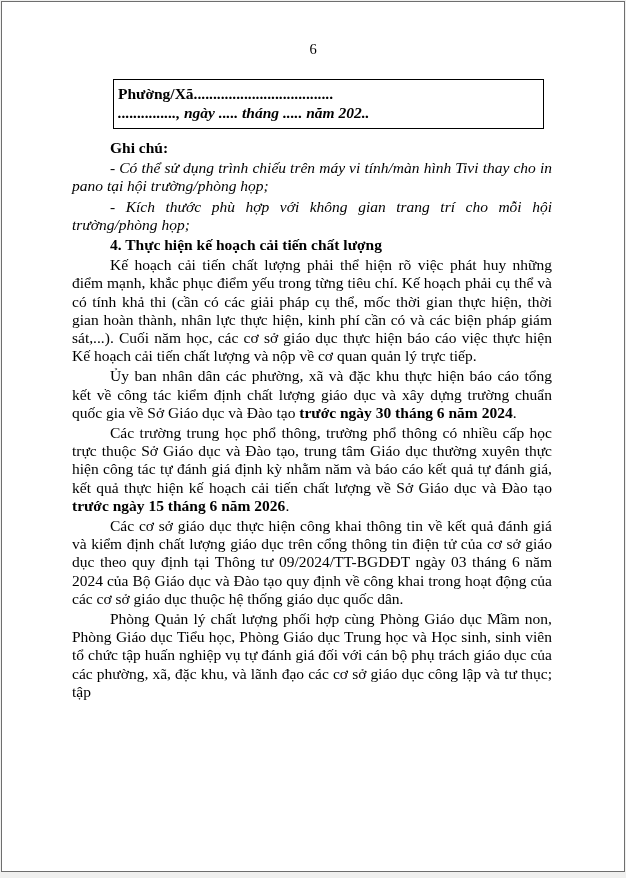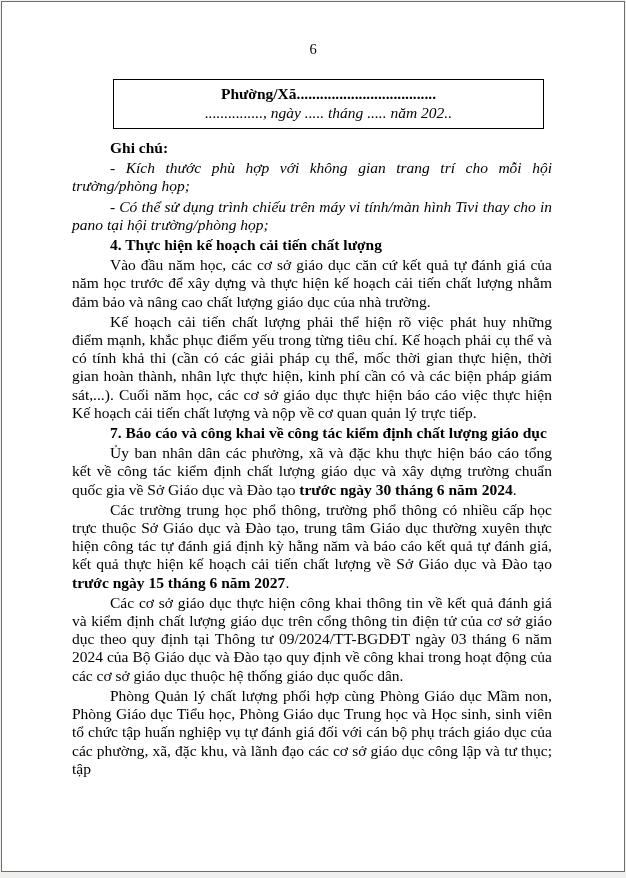--- a/index.html
+++ b/index.html
@@ -26,31 +26,31 @@
     line-height: 16px;
   }
   .content {
     padding: 0 72px 0 70px;
   }
   .header-box {
     width: 431px;
     margin: 22px 8px 10px auto;
     border: 1px solid #000;
     padding: 4px 4px 6px 4px;
-    text-align: center;
   }
   .box-line1 {
     font-weight: bold;
     font-size: 15.5px;
     line-height: 19px;
   }
   .box-line2 {
     font-style: italic;
     font-size: 15.5px;
     line-height: 19px;
+    font-weight: bold;
   }
   .p {
     font-size: 15.5px;
     line-height: 18.2px;
     text-align: justify;
     text-indent: 38px;
     margin-bottom: 2px;
   }
   .italic { font-style: italic; }
   .heading { font-weight: bold; }
@@ -64,36 +64,34 @@
 
   <div class="content">
 
     <div class="header-box">
       <div class="box-line1">Phường/Xã....................................</div>
       <div class="box-line2">..............., ngày ..... tháng ..... năm 202..</div>
     </div>
 
     <p class="p heading">Ghi chú:</p>
 
+    <p class="p italic">- Có thể sử dụng trình chiếu trên máy vi tính/màn hình Tivi thay cho in pano tại hội trường/phòng họp;</p>
+
     <p class="p italic">- Kích thước phù hợp với không gian trang trí cho mỗi hội trường/phòng họp;</p>
-
-    <p class="p italic">- Có thể sử dụng trình chiếu trên máy vi tính/màn hình Tivi thay cho in pano tại hội trường/phòng họp;</p>
 
 
     <p class="p heading">4. Thực hiện kế hoạch cải tiến chất lượng</p>
 
-    <p class="p">Vào đầu năm học, các cơ sở giáo dục căn cứ kết quả tự đánh giá của năm học trước để xây dựng và thực hiện kế hoạch cải tiến chất lượng nhằm đảm bảo và nâng cao chất lượng giáo dục của nhà trường.</p>
 
     <p class="p">Kế hoạch cải tiến chất lượng phải thể hiện rõ việc phát huy những điểm mạnh, khắc phục điểm yếu trong từng tiêu chí. Kế hoạch phải cụ thể và có tính khả thi (cần có các giải pháp cụ thể, mốc thời gian thực hiện, thời gian hoàn thành, nhân lực thực hiện, kinh phí cần có và các biện pháp giám sát,...). Cuối năm học, các cơ sở giáo dục thực hiện báo cáo việc thực hiện Kế hoạch cải tiến chất lượng và nộp về cơ quan quản lý trực tiếp.</p>
 
-    <p class="p heading">7. Báo cáo và công khai về công tác kiểm định chất lượng giáo dục</p>
 
     <p class="p"><span>Ủy ban nhân dân các phường, xã và đặc khu thực hiện báo cáo tổng kết về công tác kiểm định chất lượng giáo dục và xây dựng trường chuẩn quốc gia về Sở Giáo dục và Đào tạo </span><b>trước ngày 30 tháng 6 năm 2024</b><span>.</span></p>
 
-    <p class="p"><span>Các trường trung học phổ thông, trường phổ thông có nhiều cấp học trực thuộc Sở Giáo dục và Đào tạo, trung tâm Giáo dục thường xuyên thực hiện công tác tự đánh giá định kỳ hằng năm và báo cáo kết quả tự đánh giá, kết quả thực hiện kế hoạch cải tiến chất lượng về Sở Giáo dục và Đào tạo </span><b>trước ngày 15 tháng 6 năm 2027</b><span>.</span></p>
+    <p class="p"><span>Các trường trung học phổ thông, trường phổ thông có nhiều cấp học trực thuộc Sở Giáo dục và Đào tạo, trung tâm Giáo dục thường xuyên thực hiện công tác tự đánh giá định kỳ nhằm năm và báo cáo kết quả tự đánh giá, kết quả thực hiện kế hoạch cải tiến chất lượng về Sở Giáo dục và Đào tạo </span><b>trước ngày 15 tháng 6 năm 2026</b><span>.</span></p>
 
     <p class="p">Các cơ sở giáo dục thực hiện công khai thông tin về kết quả đánh giá và kiểm định chất lượng giáo dục trên cổng thông tin điện tử của cơ sở giáo dục theo quy định tại Thông tư 09/2024/TT-BGDĐT ngày 03 tháng 6 năm 2024 của Bộ Giáo dục và Đào tạo quy định về công khai trong hoạt động của các cơ sở giáo dục thuộc hệ thống giáo dục quốc dân.</p>
 
 
     <p class="p">Phòng Quản lý chất lượng phối hợp cùng Phòng Giáo dục Mầm non, Phòng Giáo dục Tiểu học, Phòng Giáo dục Trung học và Học sinh, sinh viên tổ chức tập huấn nghiệp vụ tự đánh giá đối với cán bộ phụ trách giáo dục của các phường, xã, đặc khu, và lãnh đạo các cơ sở giáo dục công lập và tư thục; tập</p>
 
   </div>
 </div>
 
 </body></html>

